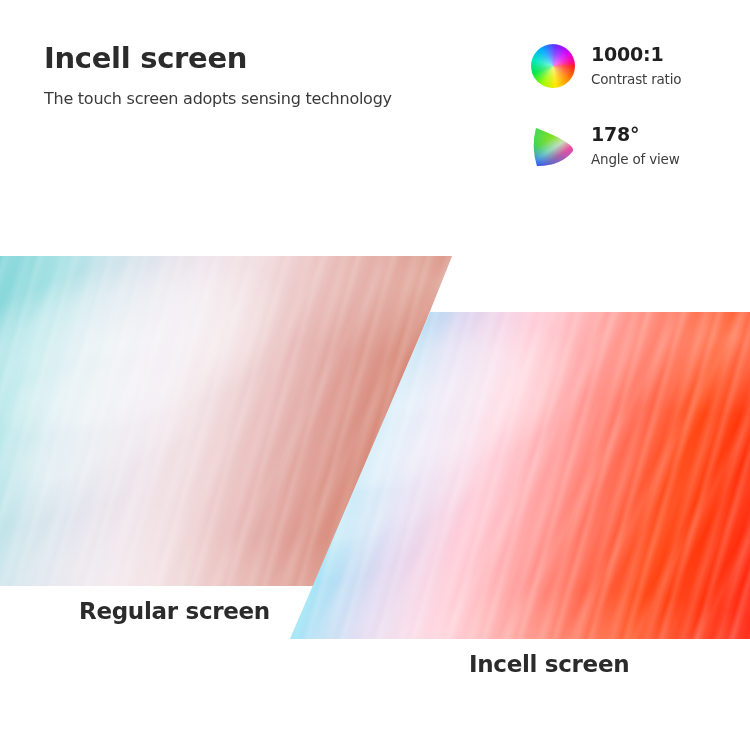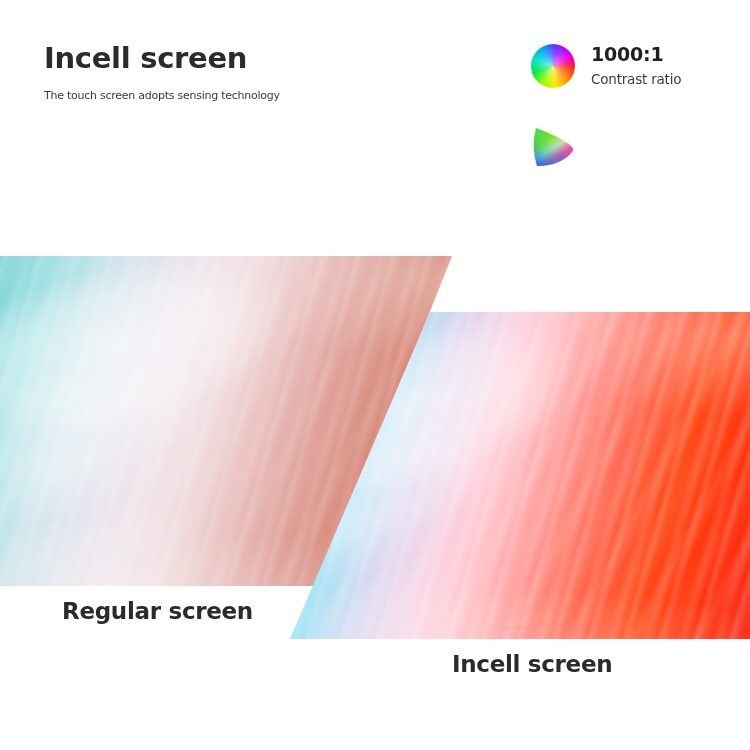--- a/index.html
+++ b/index.html
@@ -24,21 +24,21 @@
   }
   .headline {
     font-size: 29px;
     font-weight: bold;
     color: #2b2b2b;
     letter-spacing: -0.3px;
     line-height: 1.38;
     white-space: nowrap;
   }
   .subtitle {
-    font-size: 11px;
+    font-size: 16px;
     color: #3a3a3a;
     letter-spacing: -0.25px;
     margin-top: 11px;
     white-space: nowrap;
   }
 
   
   .features {
     position: absolute;
     left: 531px;
@@ -224,20 +224,21 @@
   }
 
   
   .caption {
     position: absolute;
     font-size: 23px;
     font-weight: bold;
     color: #2b2b2b;
     letter-spacing: -0.3px;
     white-space: nowrap;
+    margin-left: 17px;
   }
   .caption-regular { left: 62px;  top: 598px; }
   .caption-incell  { left: 452px; top: 651px; }
 </style>
 </head>
 <body>
 
 <div class="header">
   <div class="headline">Incell screen</div>
   <div class="subtitle">The touch screen adopts sensing technology</div>
@@ -272,20 +273,24 @@
               <stop offset="0%" stop-color="#1a4bff" stop-opacity="0.95"></stop>
               <stop offset="45%" stop-color="#00c2d6" stop-opacity="0.35"></stop>
               <stop offset="100%" stop-color="#ffffff" stop-opacity="0"></stop>
             </linearGradient>
           </defs>
           <path d="M5 3 Q 44 18 42 26 Q 30 41 6 41 Q 0 22 5 3 Z" fill="url(#wg)"></path>
           <path d="M5 3 Q 44 18 42 26 Q 30 41 6 41 Q 0 22 5 3 Z" fill="url(#wg2)"></path>
         </svg>
       </div>
     </div>
+    <div class="feature-text">
+      <div class="feature-value">178°</div>
+      <div class="feature-label">Angle of view</div>
+    </div>
   </div>
 
 </div>
 
 <div class="panel panel-regular">
   <div class="layer ramp"></div>
   <div class="layer petals"></div>
   <div class="layer sweeps"></div>
   <div class="layer waves"></div>
   <div class="layer waves2"></div>

